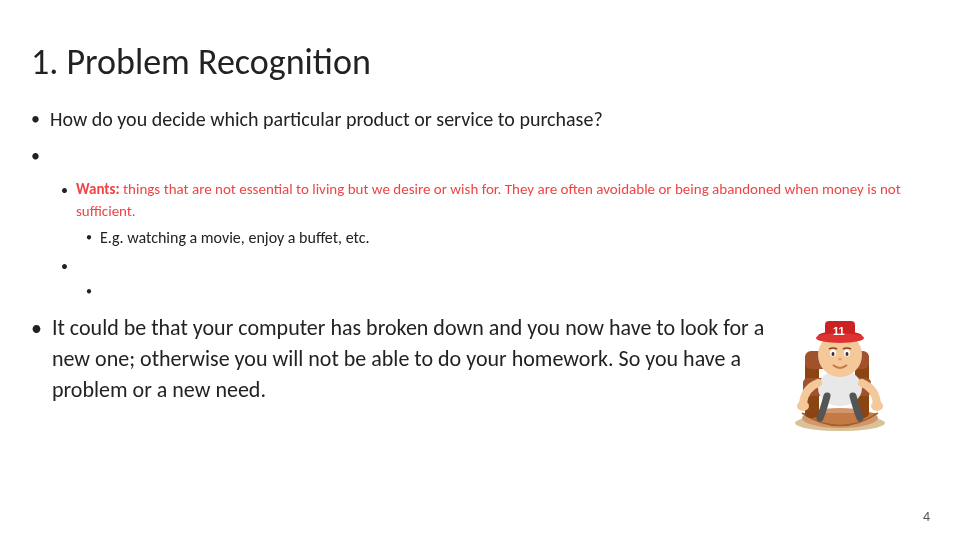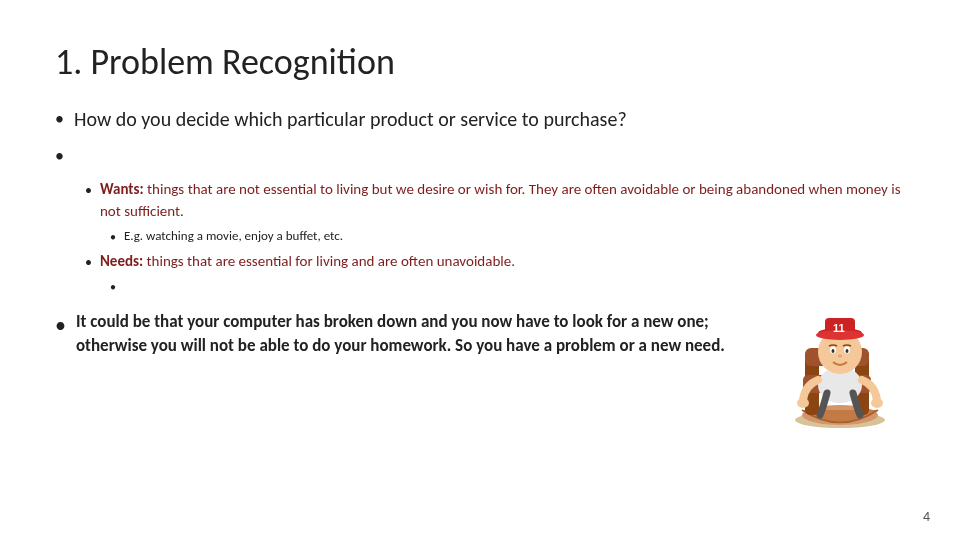--- a/index.html
+++ b/index.html
@@ -14,21 +14,21 @@
       background: #ffffff;
       font-family: 'Calibri', 'Segoe UI', Arial, sans-serif;
       overflow: hidden;
       position: relative;
     }
 
     .slide {
       width: 960px;
       height: 540px;
       background: #ffffff;
-      padding: 40px 55px 40px 55px;
+      padding: 40px 55px 40px 31px;
       position: relative;
     }
 
     .slide-title {
       font-size: 36px;
       font-weight: 300;
       color: #222222;
       margin-bottom: 22px;
       letter-spacing: 0px;
     }
@@ -56,23 +56,22 @@
       font-size: 20px;
       color: #222222;
       line-height: 1.35;
     }
 
     .bullet-l1-text.large {
       font-size: 20px;
     }
 
     .bullet-l1-text.xlarge {
-      font-size: 17px;
+      font-size: 22px;
       line-height: 1.4;
-      font-weight: bold;
     }
 
     .sub-section {
       margin-left: 30px;
       margin-top: 6px;
       margin-bottom: 6px;
     }
 
     .bullet-l2 {
       display: flex;
@@ -82,41 +81,41 @@
 
     .bullet-l2 .bullet-dot {
       font-size: 14px;
       margin-right: 8px;
       margin-top: 2px;
       flex-shrink: 0;
     }
 
     .bullet-l2-text {
       font-size: 15px;
-      color: #7f1d1d;
+      color: #ef4444;
       line-height: 1.45;
     }
 
     .bullet-l3 {
       display: flex;
       align-items: flex-start;
       margin-left: 25px;
       margin-top: 2px;
       margin-bottom: 2px;
     }
 
     .bullet-l3 .bullet-dot {
       font-size: 12px;
       margin-right: 8px;
       margin-top: 2px;
       flex-shrink: 0;
     }
 
     .bullet-l3-text {
-      font-size: 13px;
+      font-size: 16px;
       color: #222222;
       line-height: 1.4;
     }
 
     .bottom-section {
       margin-top: 14px;
       display: flex;
       align-items: flex-start;
       position: relative;
     }
@@ -168,23 +167,20 @@
         </span>
       </div>
 
       <div class="bullet-l3">
         <span class="bullet-dot">•</span>
         <span class="bullet-l3-text">E.g. watching a movie, enjoy a buffet, etc.</span>
       </div>
 
       <div class="bullet-l2" style="margin-top:6px;">
         <span class="bullet-dot">•</span>
-        <span class="bullet-l2-text">
-          <strong>Needs:</strong><span> things that are essential for living and are often unavoidable.</span>
-        </span>
       </div>
 
       <div class="bullet-l3">
         <span class="bullet-dot">•</span>
       </div>
 
     </div>
 
     <div class="bottom-section">
       <div class="bottom-text-wrap">

